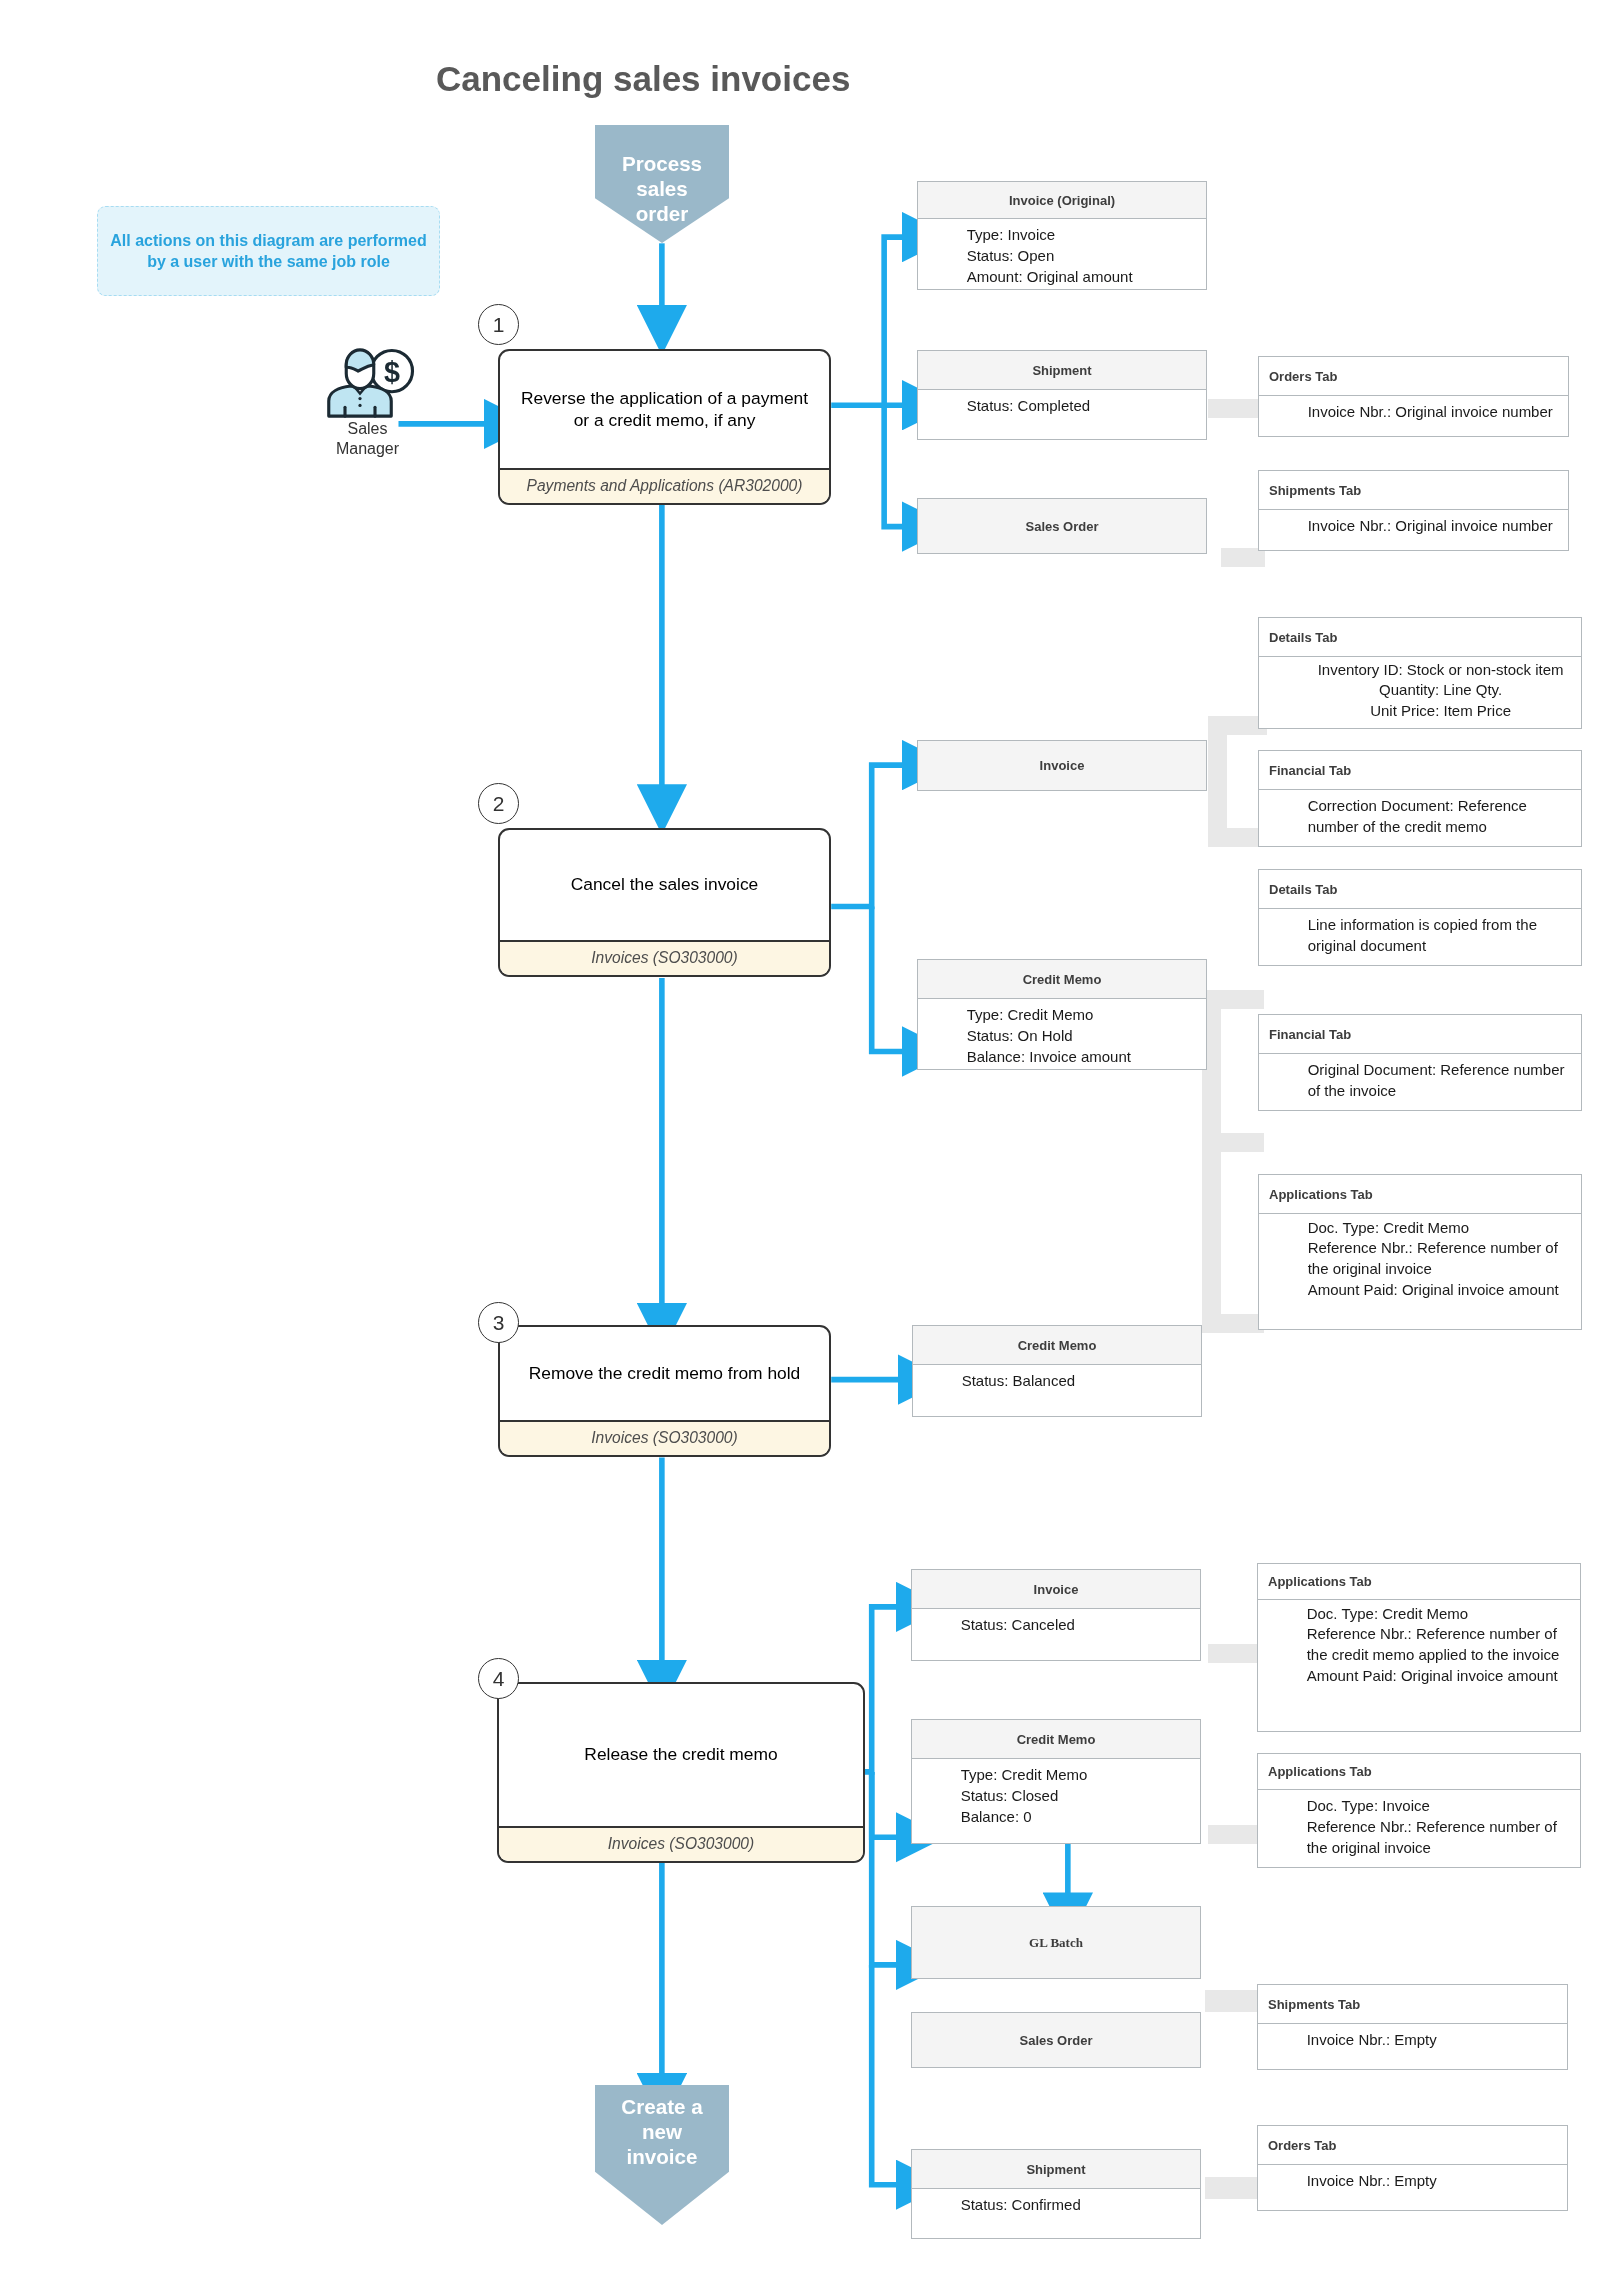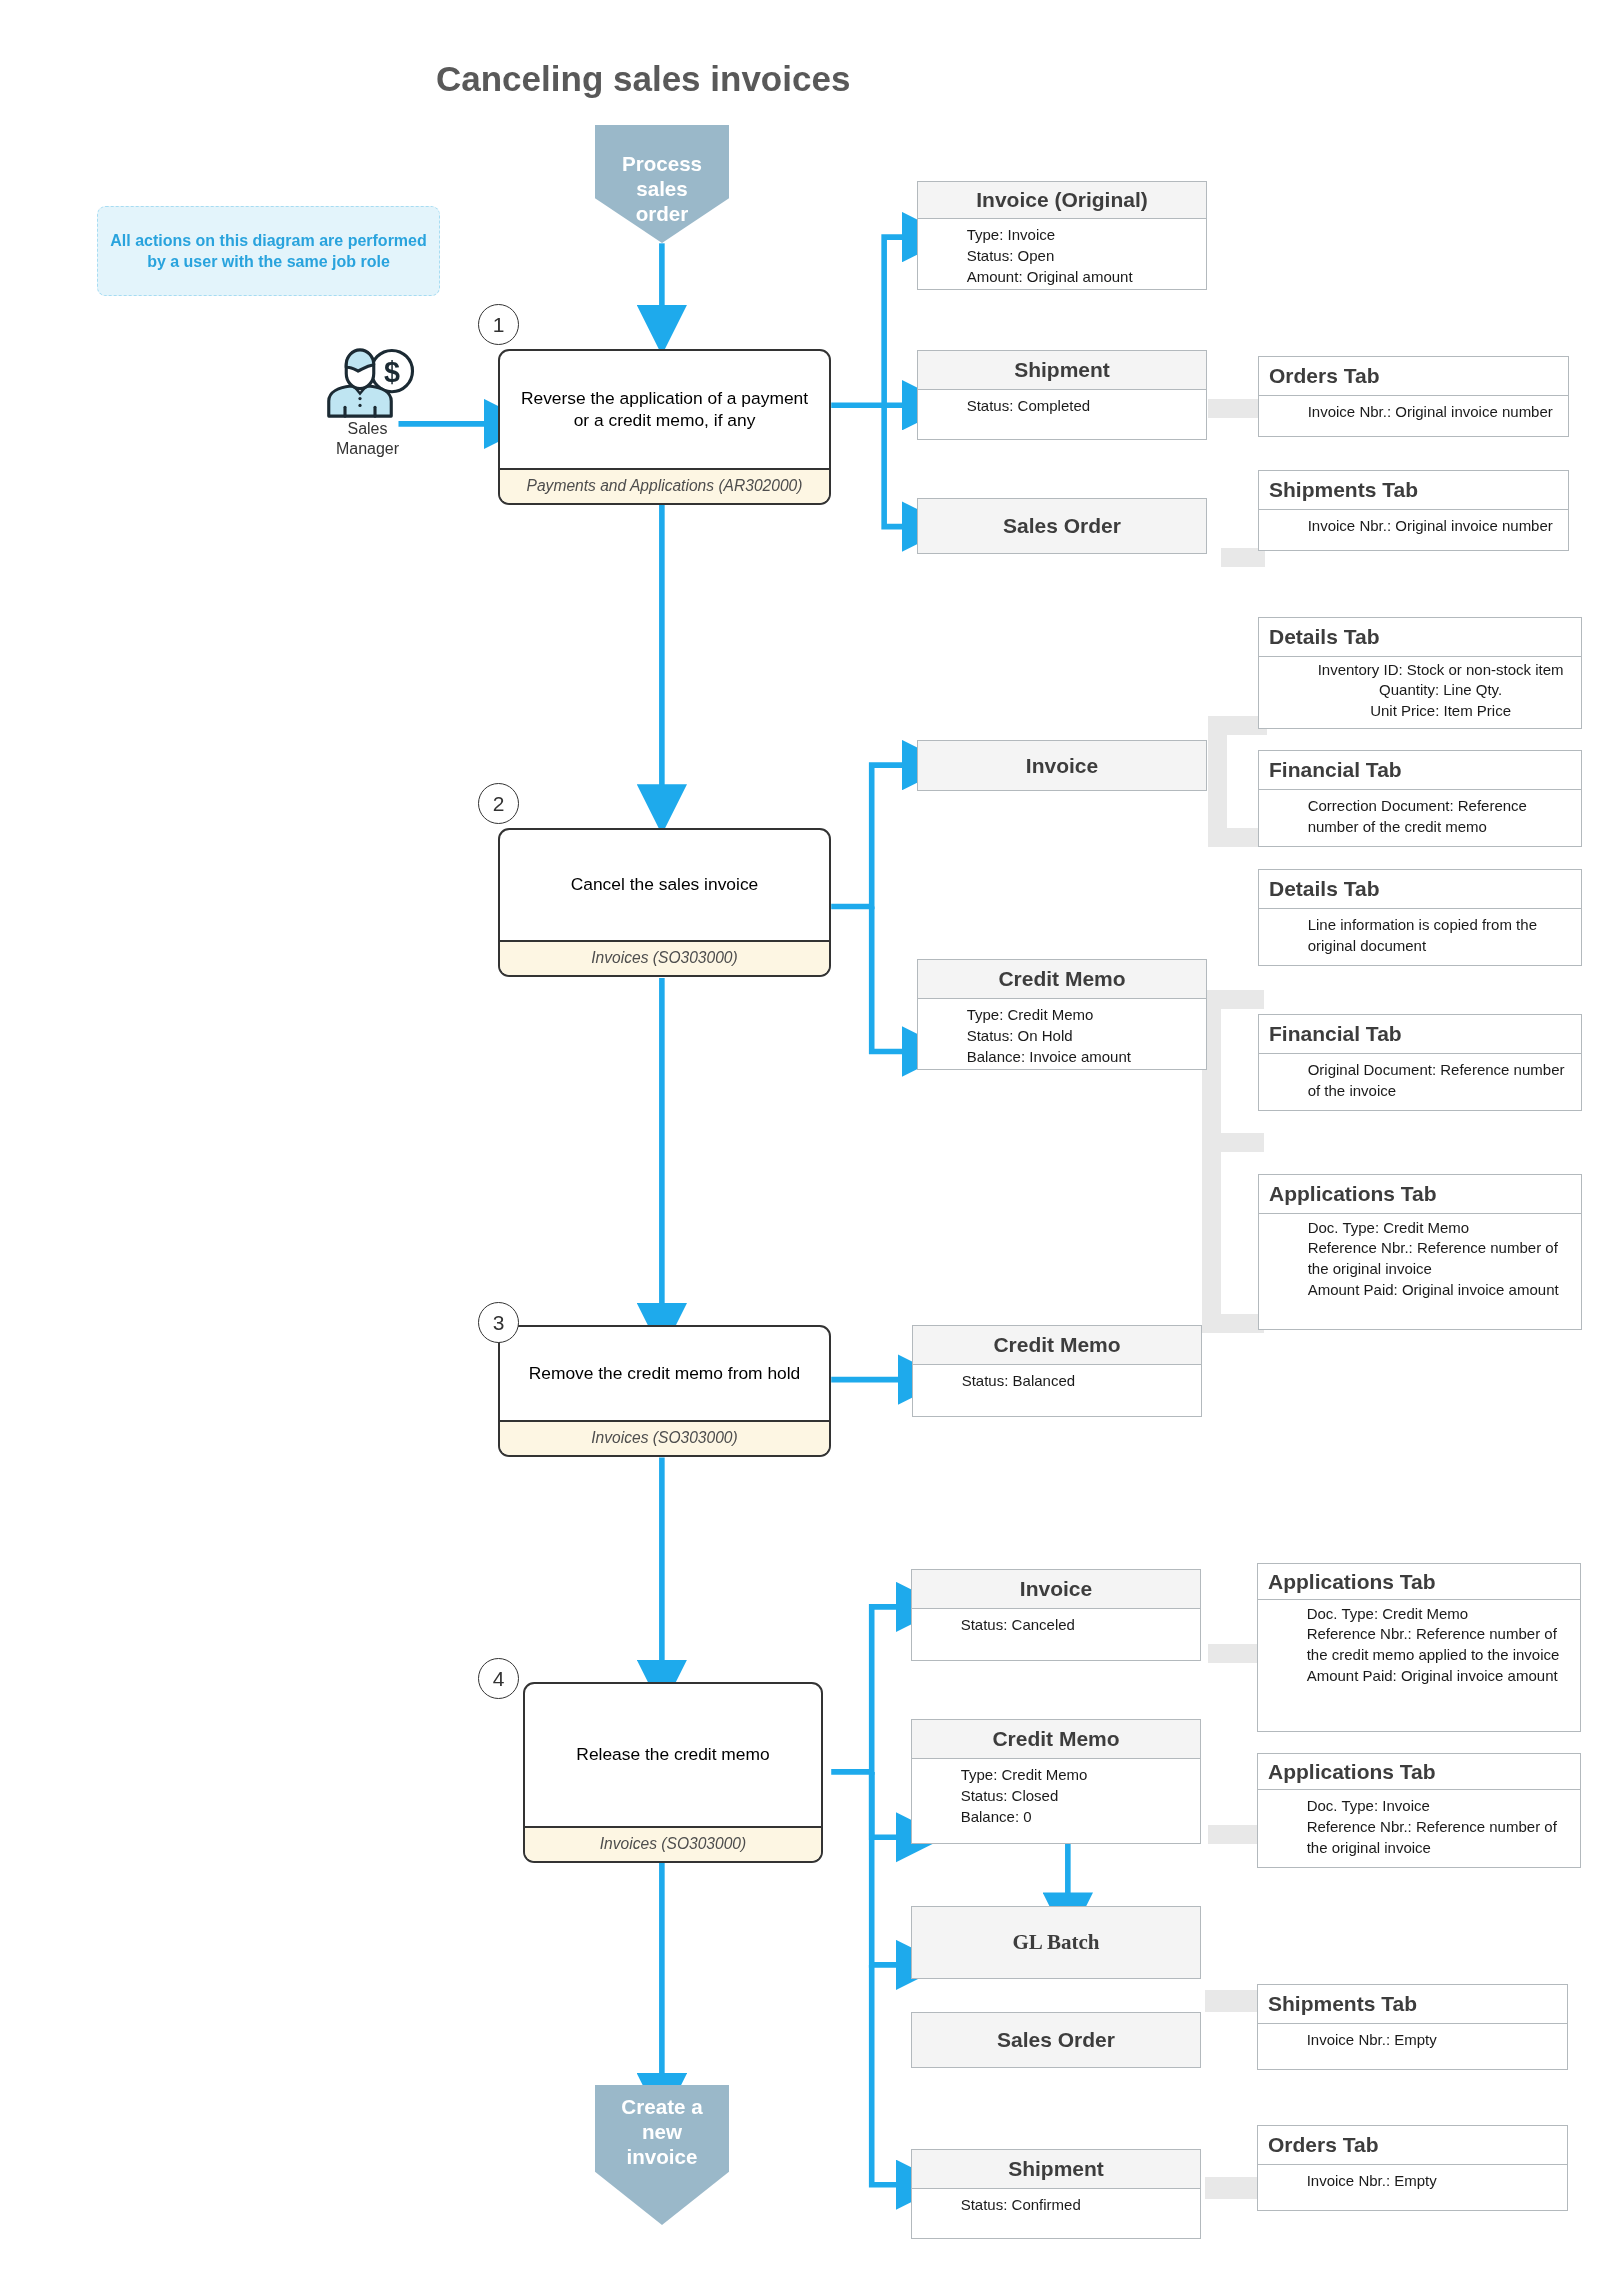--- a/index.html
+++ b/index.html
@@ -58,21 +58,21 @@
     font-size:21px;color:#333333;z-index:6;
   }
 
   
   .card{
     position:absolute;box-sizing:border-box;
     border:1.9px solid #b3b9bd;background:#ffffff;
   }
   .card .hdr{
     background:#f4f4f4;border-bottom:1.9px solid #b3b9bd;
-    text-align:center;font-weight:bold;font-size:21px;color:#3d3d3d;
+    text-align:center;font-weight:bold;font-size:13px;color:#3d3d3d;
     display:flex;align-items:center;justify-content:center;
     box-sizing:border-box;padding:2.5px 3.7px;
   }
   .card .rows{
     font-size:15px;color:#1a1a1a;line-height:1.38;
     padding:6.2px 7.5px 5px 8.7px;box-sizing:border-box;margin-left:40px;
   }
 
   
   .card.tab .hdr{
@@ -182,21 +182,21 @@
     <div class="screen">Invoices (SO303000)</div>
   </div>
 
   <div class="stepnum" style="left:478px;top:1302px;">3</div>
   <div class="step" style="left:498px;top:1325px;width:333px;height:132px;">
     <div class="body">Remove the credit memo from hold</div>
     <div class="screen">Invoices (SO303000)</div>
   </div>
 
   <div class="stepnum" style="left:478px;top:1658px;">4</div>
-  <div class="step" style="left:523px;top:1682px;width:300px;height:181px;">
+  <div class="step" style="left:497px;top:1682px;width:368px;height:181px;">
     <div class="body">Release the credit memo</div>
     <div class="screen">Invoices (SO303000)</div>
   </div>
 
   <div class="pennant" style="left:595px;top:2085px;width:134px;height:140px;font-size:20.6px;">
     <span>
       <div>Create a</div>
       <div>new</div>
       <div>invoice</div>
     </span>

